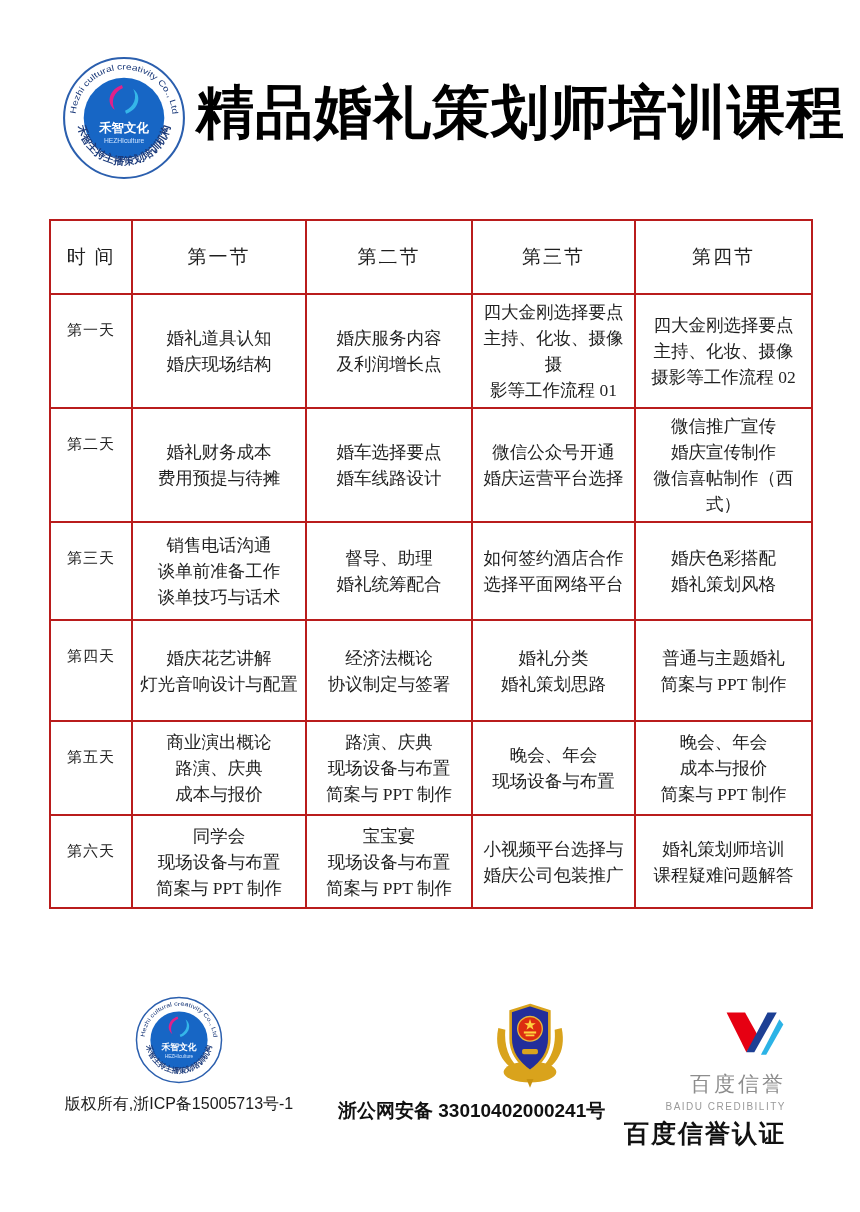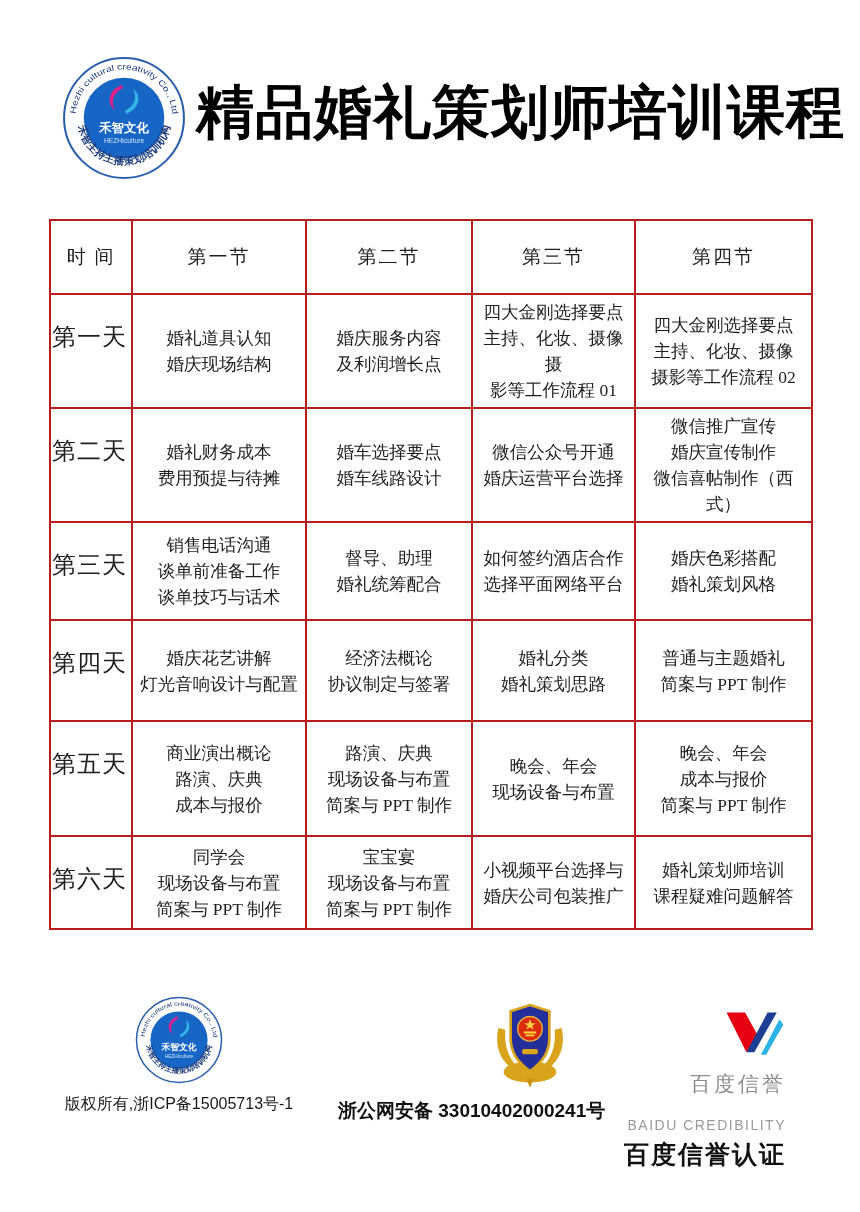--- a/index.html
+++ b/index.html
@@ -13,35 +13,35 @@
               color:#000;white-space:nowrap;font-family:"Liberation Sans",sans-serif;}
 
   
   .schedule-wrap{position:absolute;left:49px;top:219px;}
   table.schedule{border-collapse:collapse;table-layout:fixed;width:762px;
                  border:2px solid #6e6e6e;}
   table.schedule td,table.schedule th{border:2px solid #b91c1c;
                  font-family:"Liberation Serif",serif;color:#1f1f1f;
                  white-space:pre-line;overflow:hidden;}
   th.col-head{height:70px;font-size:19px;font-weight:400;text-align:center;vertical-align:middle;letter-spacing:2px;}
-  td.day-cell{font-size:24px;text-align:left;vertical-align:top;padding-top:26px;letter-spacing:1px;}
+  td.day-cell{font-size:15px;text-align:center;vertical-align:top;padding-top:26px;letter-spacing:1px;}
   td.course-cell{font-size:17.5px;text-align:center;vertical-align:middle;line-height:26px;padding:4px 6px;}
   tr.r0{height:107px}tr.r1{height:100px}tr.r2{height:98px}
-  tr.r3{height:101px}tr.r4{height:115px}tr.r5{height:93px}
+  tr.r3{height:101px}tr.r4{height:94px}tr.r5{height:93px}
 
   
   .footer-left{position:absolute;left:62px;top:996px;width:234px;text-align:center;}
   .footer-left .caption{margin-top:6px;font-size:16px;color:#1a1a1a;white-space:nowrap;}
   .footer-center{position:absolute;left:338px;top:994px;width:236px;text-align:right;}
   .footer-center .badge-svg{width:88px;height:96px;}
   .footer-center .caption{margin-top:4px;font-size:19px;font-weight:700;color:#111;white-space:nowrap;}
   .footer-right{position:absolute;left:622px;top:1006px;width:164px;text-align:right;}
   .footer-right .baidu-svg{width:66px;height:58px;}
   .baidu-cn{font-size:21px;color:#8d8d8d;letter-spacing:3px;margin-top:2px;}
-  .baidu-en{font-size:14px;color:#9a9a9a;letter-spacing:1.5px;margin-top:19px;}
+  .baidu-en{font-size:10px;color:#9a9a9a;letter-spacing:1.5px;margin-top:3px;}
   .baidu-cert{font-size:25px;font-weight:700;color:#111;letter-spacing:2px;margin-top:5px;}
 </style>
 </head>
 <body>
 
 <div class="page">
 
   <svg class="logo-badge" viewBox="0 0 120 120">
     <circle cx="60" cy="60" r="58" fill="#ffffff" stroke="#2b5fae" stroke-width="2"></circle>
     <circle cx="60" cy="60" r="39" fill="#1766c5"></circle>

